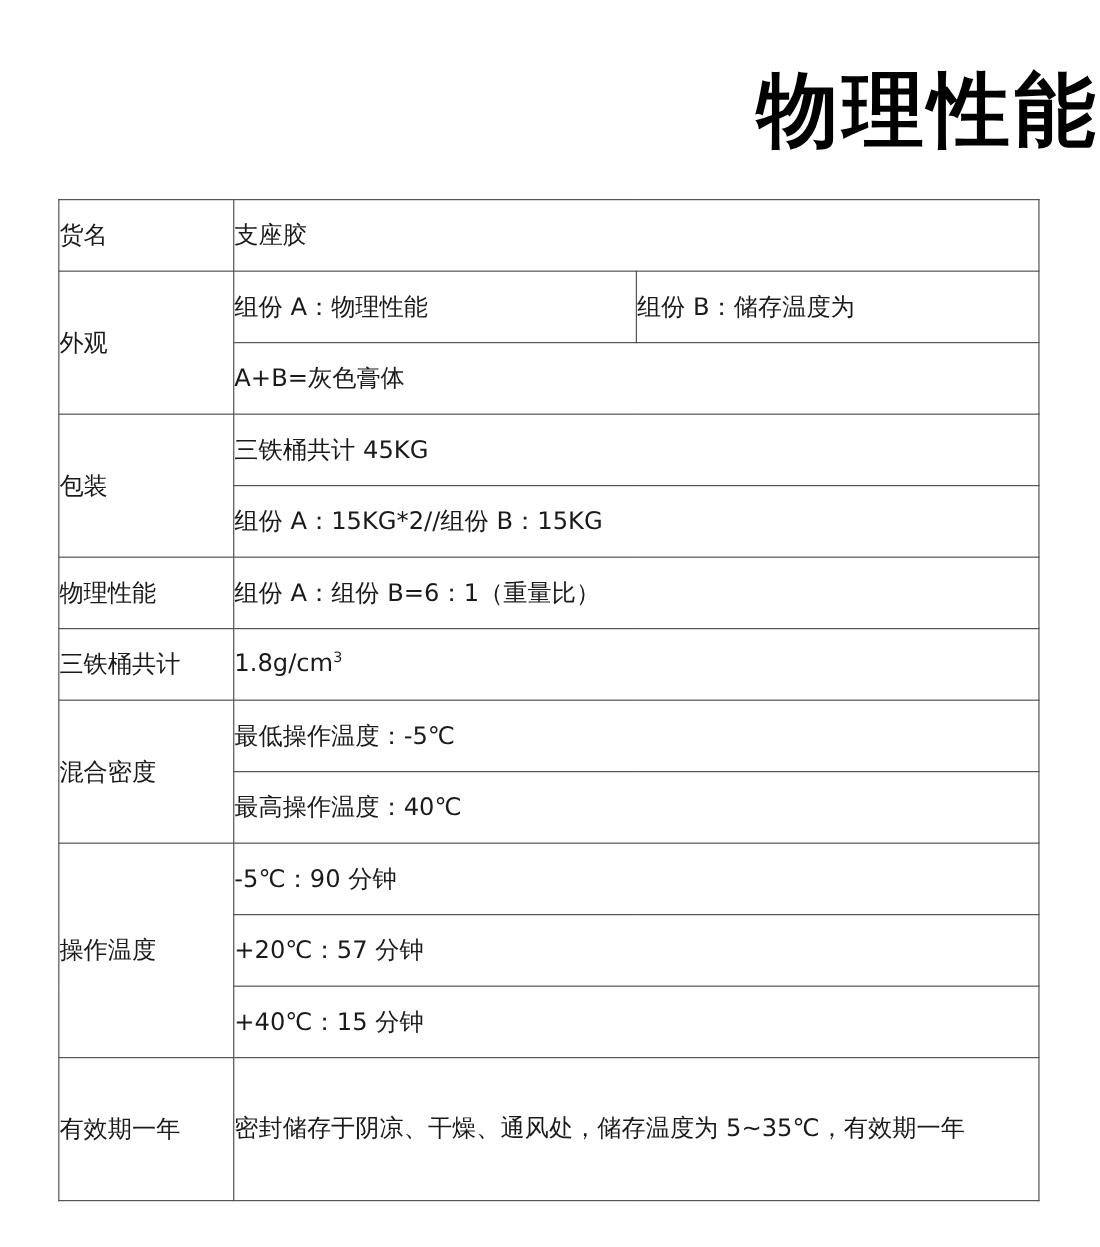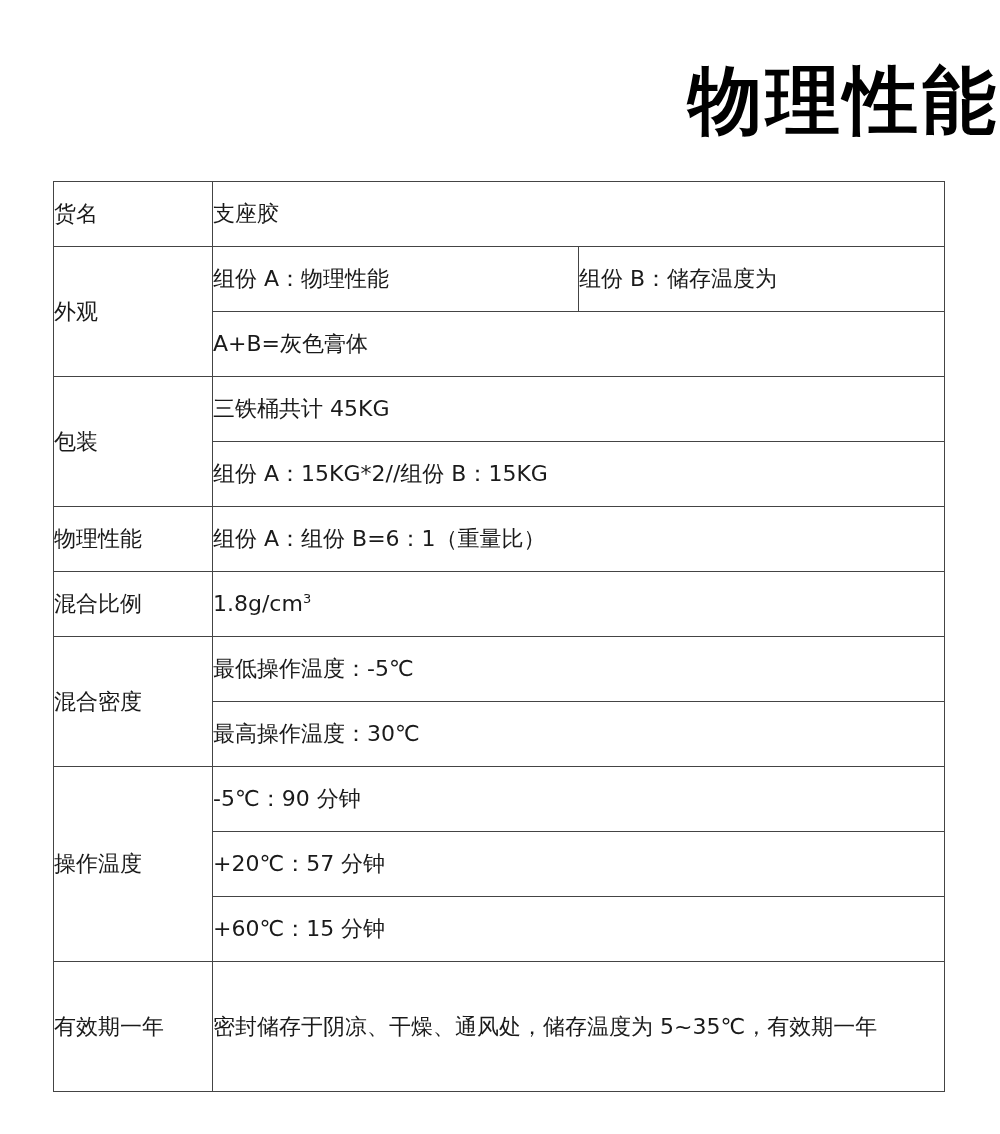--- a/index.html
+++ b/index.html
@@ -41,38 +41,38 @@
     <td colspan="2">三铁桶共计 45KG</td>
   </tr>
   <tr>
     <td colspan="2">组份 A：15KG*2//组份 B：15KG</td>
   </tr>
   <tr>
     <td class="label">物理性能</td>
     <td colspan="2">组份 A：组份 B=6：1（重量比）</td>
   </tr>
   <tr>
-    <td class="label">混合比例</td>
+    <td class="label">三铁桶共计</td>
     <td colspan="2"><span>1.8g/cm</span><sup>3</sup></td>
   </tr>
   <tr>
     <td class="label" rowspan="2">混合密度</td>
     <td colspan="2">最低操作温度：-5℃</td>
   </tr>
   <tr>
-    <td colspan="2">最高操作温度：30℃</td>
+    <td colspan="2">最高操作温度：40℃</td>
   </tr>
   <tr>
     <td class="label" rowspan="3">操作温度</td>
     <td colspan="2">-5℃：90 分钟</td>
   </tr>
   <tr>
     <td colspan="2">+20℃：57 分钟</td>
   </tr>
   <tr>
-    <td colspan="2">+60℃：15 分钟</td>
+    <td colspan="2">+40℃：15 分钟</td>
   </tr>
   <tr>
     <td class="label" style="height:129px">有效期一年</td>
     <td colspan="2" class="store">密封储存于阴凉、干燥、通风处，储存温度为 5~35℃，有效期一年</td>
   </tr>
 </tbody>
   </table>
 
 </body></html>

